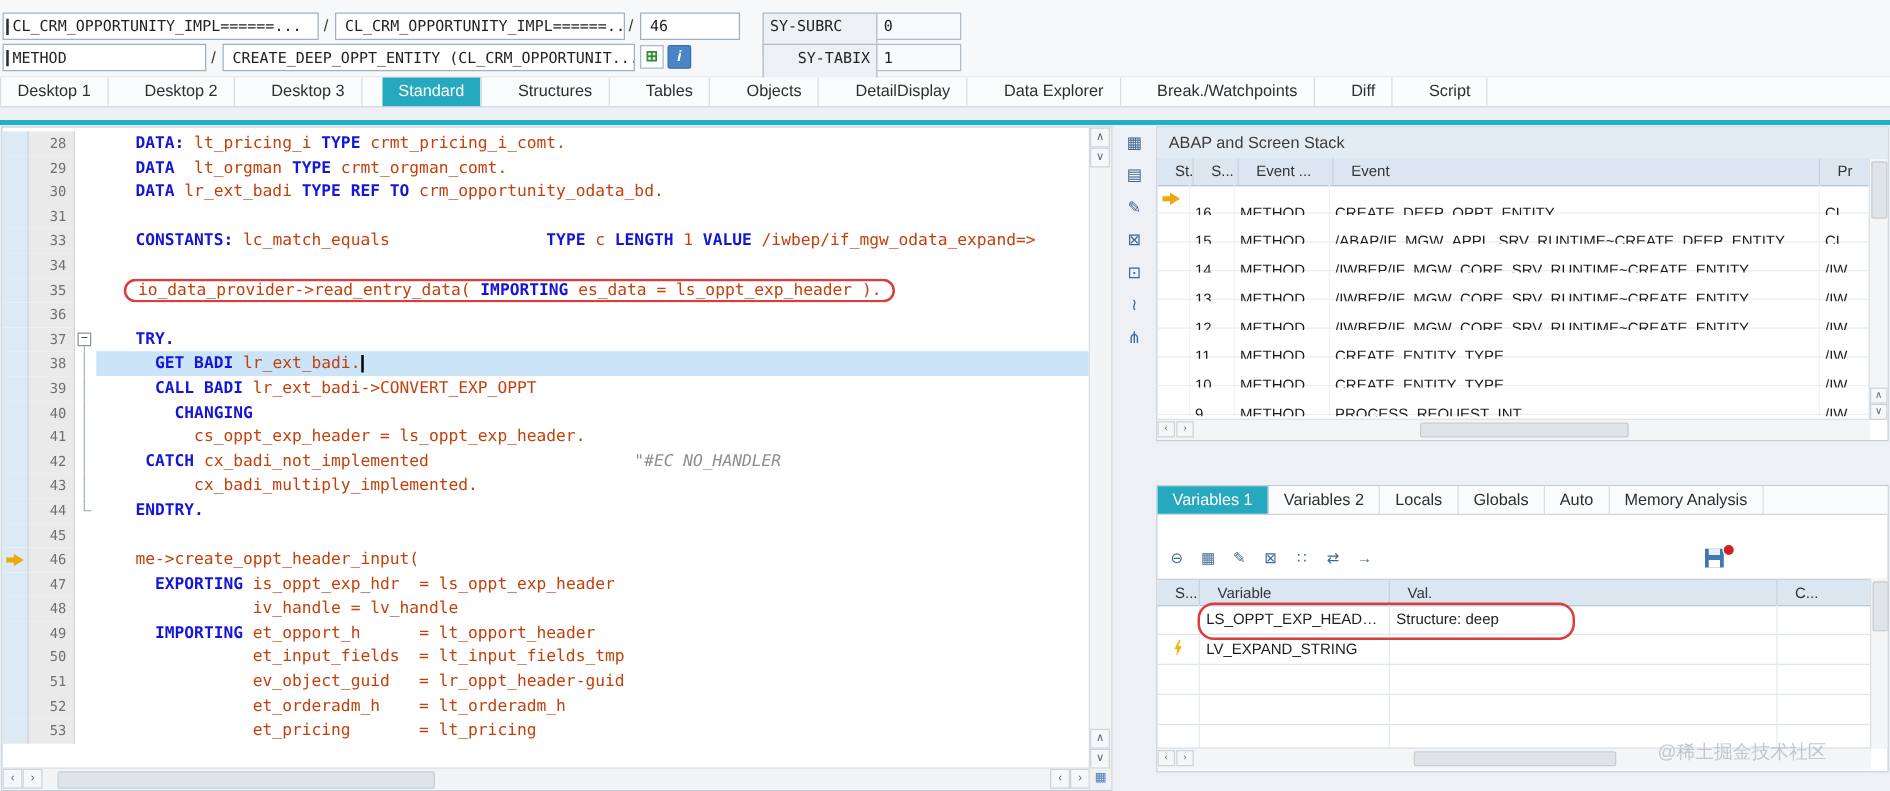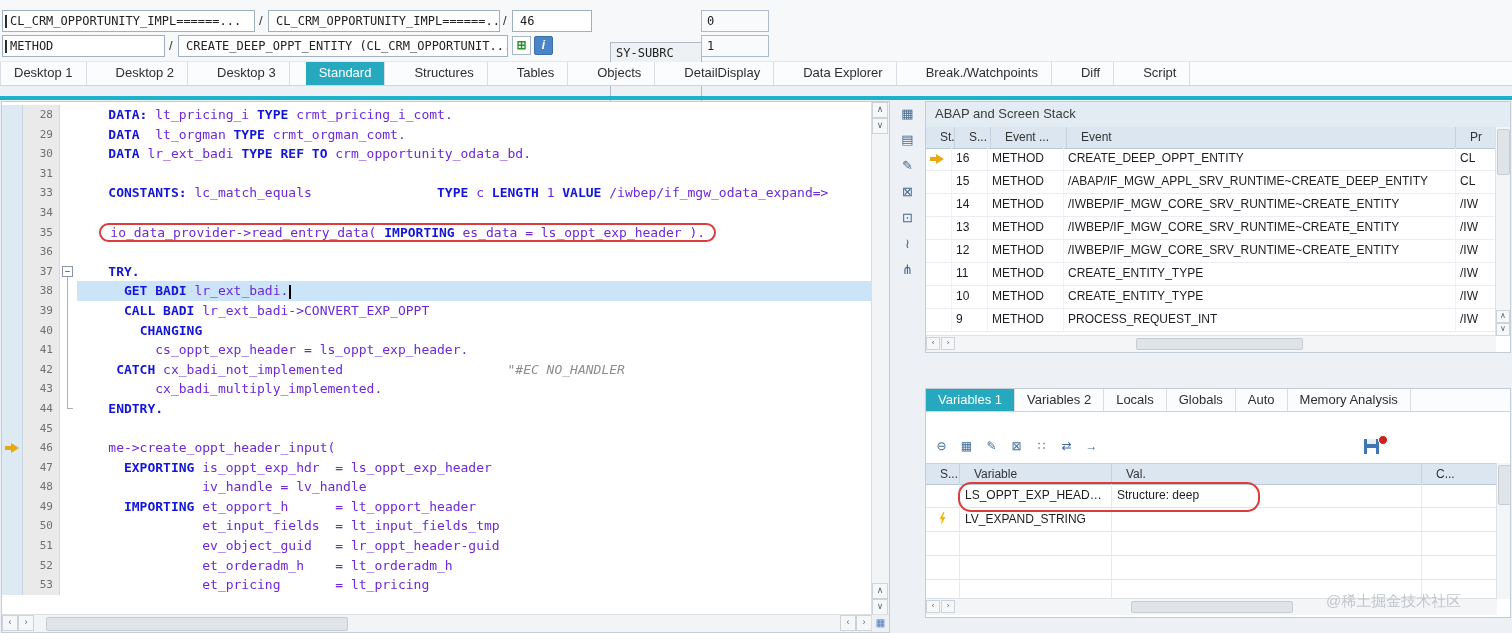--- a/index.html
+++ b/index.html
@@ -4,21 +4,21 @@
 <style>
   html,body{margin:0;padding:0;}
   .app{position:relative;width:1512px;height:633px;background:#edf1f5;font-family:"Liberation Sans",sans-serif;overflow:hidden;}
   
   .topbar{position:absolute;left:0;top:0;width:100%;height:61px;background:#f7f8f9;border-bottom:1px solid #e3e7eb;}
   .fld{position:absolute;height:22px;box-sizing:border-box;border:1px solid #9fb1c1;background:#fff;
        font:12px/20px "DejaVu Sans Mono",monospace;color:#222;padding:0 5px 0 7px;overflow:hidden;white-space:nowrap;}
   .fld.tick::before{content:"";position:absolute;left:2px;top:4px;width:2px;height:13px;background:#2b2b2b;}
   .sep{position:absolute;font:13px/22px "Liberation Sans",sans-serif;color:#333;}
   .lbox{position:absolute;height:36px;box-sizing:border-box;border:1px solid #aebbc8;background:#eef1f4;
-        font:12px/20px "DejaVu Sans Mono",monospace;color:#222;padding:0 5px;margin-top:32px;}
+        font:12px/20px "DejaVu Sans Mono",monospace;color:#222;padding:0 5px;}
   .vbox{position:absolute;height:22px;box-sizing:border-box;border:1px solid #aebbc8;background:#f8fafc;
         font:12px/20px "DejaVu Sans Mono",monospace;color:#222;padding:0 5px;}
   .mini-btn{position:absolute;width:19px;height:19px;box-sizing:border-box;border:1px solid #a9b8c6;background:#fff;
             text-align:center;font:12px/17px "Liberation Sans",sans-serif;cursor:default;}
   .mini-btn.structure{color:#2f8f2f;font-weight:bold;}
   .mini-btn.info{background:#4a85c8;color:#fff;border-color:#3a6ea8;font-style:italic;font-weight:bold;border-radius:2px;}
   
   .tabbar{position:absolute;left:0;top:62px;width:100%;height:23px;background:#fbfcfd;border-bottom:1px solid #cdd5db;display:flex;gap:16px;}
   .tab{padding:0 13px;font:13px/22px "Liberation Sans",sans-serif;color:#2e2e2e;border-right:1px solid #d8dee4;white-space:nowrap;}
   .tab:first-child{border-left:1px solid #d8dee4;}
@@ -28,21 +28,21 @@
   .editor{position:absolute;left:1px;top:101px;width:889px;height:532px;background:#fff;border:1px solid #c2cdd8;box-sizing:border-box;}
   .lines{position:absolute;left:0;top:3px;right:17px;height:512px;overflow:hidden;}
   .code-line{display:flex;height:19.6px;}
   .cell-bp{width:20px;flex:none;background:#dde9f3;border-right:1px solid #c8d5e2;position:relative;}
   .cell-num{width:37px;flex:none;background:#eaeaea;border-right:1px solid #d8d8d8;font:11px/19.6px "DejaVu Sans Mono",monospace;
             color:#707070;text-align:right;padding-right:6px;box-sizing:border-box;}
   .cell-fold{width:17px;flex:none;position:relative;background:#fff;}
   .cell-code{flex:1;position:relative;font:13px/19.6px "DejaVu Sans Mono",monospace;color:#24246e;white-space:pre;overflow:hidden;background:#fff;}
   .code-line.selected .cell-code{background:#cbe4f8;}
   .tok-kw{color:#1315d8;font-weight:bold;}
-  .tok-id{color:#6d28d9;}
+  .tok-id{color:#c2410c;}
   .tok-cm{color:#8d8d8d;font-style:italic;}
   .red-oval{display:inline-block;vertical-align:top;border:2px solid #dd3c3c;border-radius:13px;padding:0 9px;margin-left:-9px;line-height:15px;}
   .caret{display:inline-block;width:2px;height:14px;background:#000;vertical-align:middle;margin-left:1px;}
   .fold-box{position:absolute;left:2px;top:4px;width:11px;height:11px;border:1px solid #8a94a4;background:#fff;
             font:9px/9px "DejaVu Sans Mono",monospace;color:#444;text-align:center;box-sizing:border-box;}
   .fold-line{position:absolute;left:7px;top:0;bottom:0;width:1px;background:#a7b2c0;}
   .fl-bottom{top:15px;}
   .fl-top{bottom:auto;height:10px;}
   .fold-elbow{position:absolute;left:7px;top:9px;width:6px;height:1px;background:#a7b2c0;}
   .yarrow{position:absolute;width:14px;height:10px;}
@@ -71,21 +71,21 @@
   .grid-head{position:absolute;left:0;right:14px;display:flex;height:21px;background:#dbe6f1;border-bottom:1px solid #b9c8d7;}
   #stackPanel .grid-head{top:25px;}
   .gh{font:12px/20px "Liberation Sans",sans-serif;color:#333;padding:0 14px;border-right:1px solid #c6d2df;box-sizing:border-box;
       overflow:hidden;white-space:nowrap;}
   .sw1{width:26px;flex:none;}.sw2{width:36px;flex:none;}.sw3{width:76px;flex:none;}.sw4{flex:1;min-width:0;}.sw5{width:40px;flex:none;border-right:none;}
   .head-icon{position:absolute;right:0;width:14px;font:10px/20px "Liberation Sans",sans-serif;color:#4a7dbf;text-align:center;
              background:#dbe6f1;border-bottom:1px solid #b9c8d7;height:21px;box-sizing:border-box;}
   #stackPanel .head-icon{top:25px;}
   .stack-rows{position:absolute;top:46px;left:0;right:14px;}
   .grid-row{display:flex;height:22px;border-bottom:1px solid #e8eef4;}
-  .sc{font:12px/21px "Liberation Sans",sans-serif;color:#1d1d1d;padding:0 4px;border-right:1px solid #eef2f7;overflow:hidden;
+  .sc{font:12px/21px "Liberation Sans",sans-serif;color:#1d1d1d;padding:12px 4px;border-right:1px solid #eef2f7;overflow:hidden;
       white-space:nowrap;box-sizing:border-box;}
   .stack-vscroll{position:absolute;top:25px;right:0;bottom:16px;width:14px;background:#f3f5f7;border-left:1px solid #dde2e8;}
   .stack-hscroll{position:absolute;left:0;right:14px;bottom:0;height:16px;background:#f3f5f7;border-top:1px solid #dde2e8;}
   
   #varsPanel{left:925px;top:388px;width:586px;height:230px;}
   .vtabs{display:flex;height:22px;background:#fbfcfd;border-bottom:1px solid #cdd5db;}
   .vtab{padding:0 12px;font:13px/21px "Liberation Sans",sans-serif;color:#2e2e2e;border-right:1px solid #d8dee4;white-space:nowrap;}
   .vtab.active{background:#26a9be;color:#fff;}
   .vtoolbar{position:absolute;left:6px;top:48px;height:20px;display:flex;gap:6px;}
   .vtool{width:19px;height:19px;color:#3f6b9a;font:12px/19px "Liberation Sans",sans-serif;text-align:center;}

